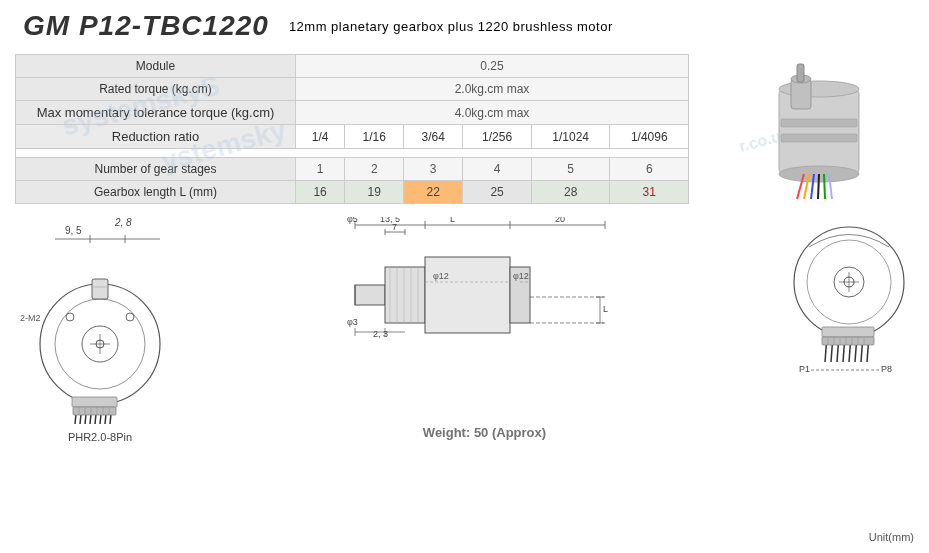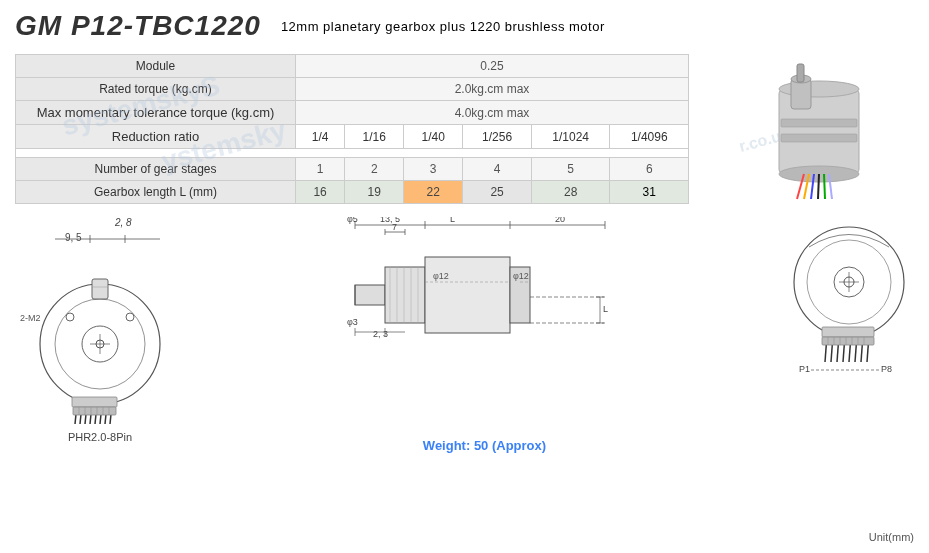--- a/index.html
+++ b/index.html
@@ -26,20 +26,21 @@
       display: flex;
       align-items: center;
       margin-bottom: 12px;
     }
     .product-title {
       font-size: 28px;
       font-weight: bold;
       font-style: italic;
       letter-spacing: 1px;
       margin-right: 20px;
+      margin-left: 8px;
     }
     .product-subtitle {
       font-size: 13px;
       color: #000000;
       letter-spacing: 0.5px;
     }
 
     
     .specs-area {
       display: flex;
@@ -129,24 +130,24 @@
     }
 
     .drawing-label {
       font-size: 11px;
       color: #444;
       margin-top: 4px;
     }
 
     .weight-label {
       text-align: center;
-      color: #3b82f6;
+      color: #737373;
       font-size: 13px;
       font-weight: bold;
-      margin-top: 18px;
+      margin-top: 5px;
     }
     .unit-label {
       position: absolute;
       right: 15px;
       bottom: 10px;
       font-size: 11px;
       color: #555;
     }
 
     
@@ -180,21 +181,21 @@
           <td class="value-cell" colspan="6">2.0kg.cm max</td>
         </tr>
         <tr>
           <td class="label-cell" style="font-size:13px;">Max momentary tolerance torque (kg.cm)</td>
           <td class="value-cell" colspan="6">4.0kg.cm max</td>
         </tr>
         <tr>
           <td class="reduction-label" rowspan="1" style="background:#ebebeb; font-size:13px;">Reduction ratio</td>
           <td class="ratio-row">1/4</td>
           <td class="ratio-row">1/16</td>
-          <td class="ratio-row">1/40</td>
+          <td class="ratio-row">3/64</td>
           <td class="ratio-row">1/256</td>
           <td class="ratio-row">1/1024</td>
           <td class="ratio-row">1/4096</td>
         </tr>
         <tr style="height:8px;">
           <td style="border:none; background:#fff;"></td>
           <td colspan="6" style="border:none; background:#fff;"></td>
         </tr>
         <tr>
           <td class="label-cell">Number of gear stages</td>
@@ -205,21 +206,21 @@
           <td class="value-cell">5</td>
           <td class="value-cell">6</td>
         </tr>
         <tr>
           <td class="label-cell">Gearbox length  L (mm)</td>
           <td class="value-cell" style="background:#e0e8e0; color:#444;">16</td>
           <td class="value-cell" style="background:#e0e8e0; color:#444;">19</td>
           <td class="value-cell" style="background:#fdba74; color:#444;">22</td>
           <td class="value-cell" style="background:#e5e5e5; color:#444;">25</td>
           <td class="value-cell" style="background:#e0e8e0; color:#444;">28</td>
-          <td class="value-cell" style="background:#e0e8e0; color:#000000;">31</td>
+          <td class="value-cell" style="background:#e0e8e0; color:#b91c1c;">31</td>
         </tr>
       </tbody>
         </table>
     </div>
 
     <div class="product-image-area" style="width:210px; height:155px; position:relative;">
       <svg width="200" height="145" viewBox="0 0 200 145">
 
         <text x="30" y="80" font-size="16" fill="rgba(180,200,220,0.4)" transform="rotate(-15,80,80)" font-weight="bold">r.co.uk</text>
 
@@ -243,21 +244,21 @@
         <rect x="72" y="75" width="76" height="8" rx="1" fill="#b8b8b8" stroke="#999" stroke-width="0.5"></rect>
       </svg>
     </div>
   </div>
 
   <div class="drawing-area">
 
     <div class="drawing-left">
       
       <div style="font-size:10px; color:#444; margin-bottom:2px; position:relative; height:30px;">
-        <span style="position:absolute; left:50px; top:15px;">9, 5</span>
+        <span style="position:absolute; left:50px; top:8px;">9, 5</span>
         <span style="position:absolute; left:100px; top:0;font-style:italic;">2, 8</span>
         <svg width="170" height="25" style="position:absolute; top:10px; left:0;">
           <line x1="40" y1="12" x2="75" y2="12" stroke="#555" stroke-width="0.8"></line>
           <line x1="75" y1="8" x2="75" y2="16" stroke="#555" stroke-width="0.8"></line>
           <line x1="110" y1="8" x2="110" y2="16" stroke="#555" stroke-width="0.8"></line>
           <line x1="75" y1="12" x2="110" y2="12" stroke="#555" stroke-width="0.8"></line>
           <line x1="110" y1="12" x2="145" y2="12" stroke="#555" stroke-width="0.8"></line>
         </svg>
       </div>
       <svg width="170" height="175" viewBox="0 0 170 175">

